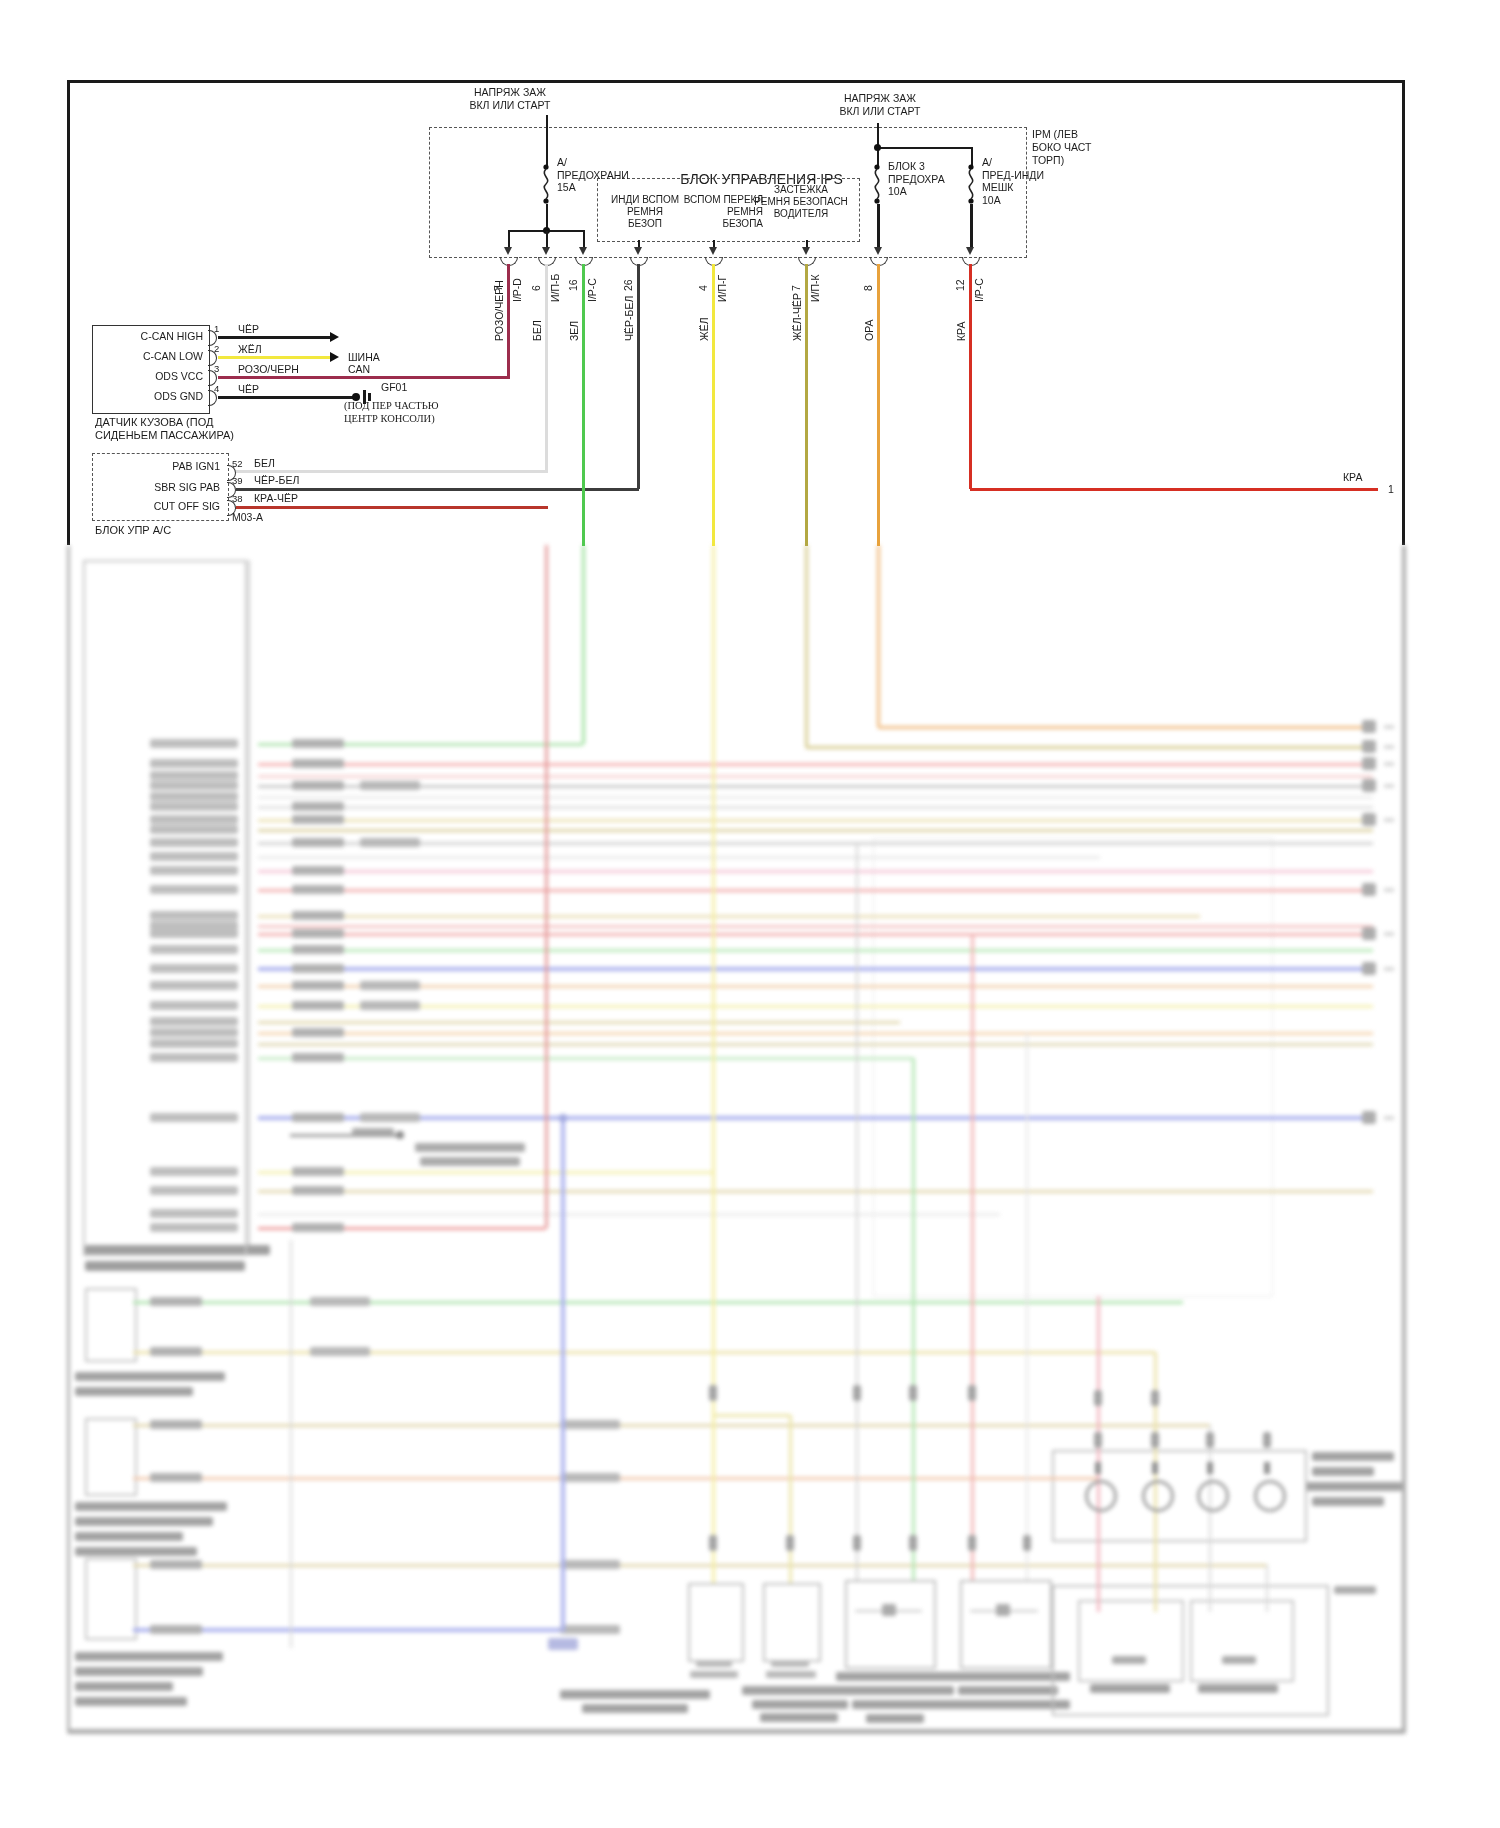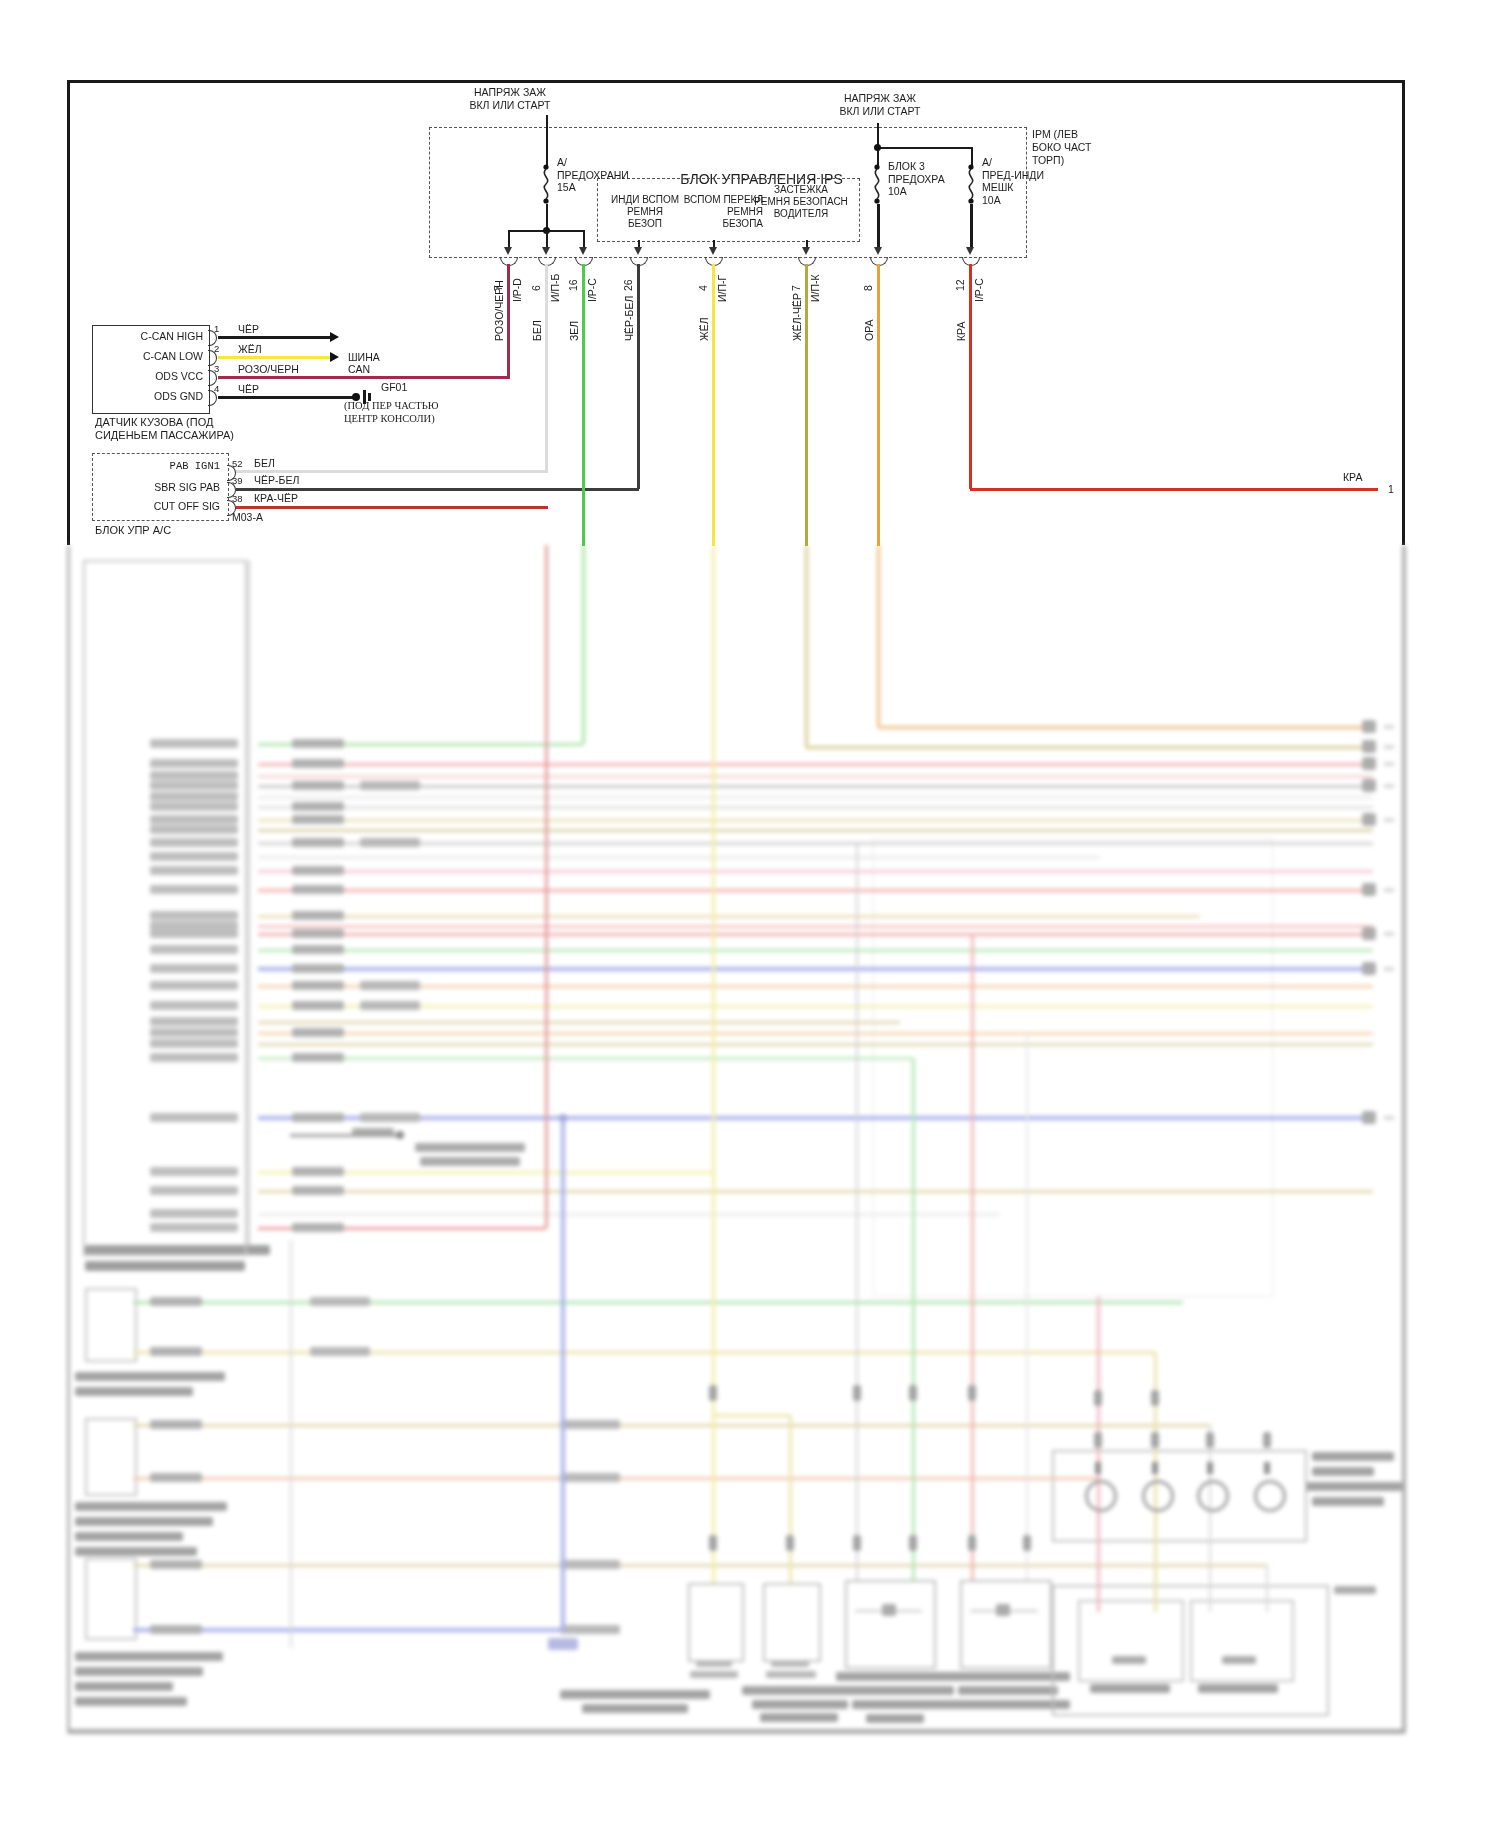--- a/index.html
+++ b/index.html
@@ -103,21 +103,21 @@
   <div class="dot" style="left:352px;top:393px;width:8px;height:8px;"></div>
   <div class="ln" style="left:363px;top:390px;width:2.5px;height:14px;"></div>
   <div class="ln" style="left:368px;top:393px;width:2.5px;height:8px;"></div>
   <div class="t" style="left:381px;top:381px;">GF01</div>
   <div class="t" style="left:344px;top:399px;font-family:Liberation Serif, serif;">(ПОД ПЕР ЧАСТЬЮ
 ЦЕНТР КОНСОЛИ)</div>
   <div class="t" style="left:95px;top:416px;font-size:11px;">ДАТЧИК КУЗОВА (ПОД
 СИДЕНЬЕМ ПАССАЖИРА)</div>
 
   <div class="dash" style="left:92px;top:453px;width:135px;height:66px;"></div>
-  <div class="t tr" style="left:100px;top:460px;width:120px;font-family:Liberation Mono, monospace;">PAB IGN1</div>
+  <div class="t tr" style="left:100px;top:460px;width:120px;">PAB IGN1</div>
   <div class="t tr" style="left:100px;top:481px;width:120px;">SBR SIG PAB</div>
   <div class="t tr" style="left:100px;top:500px;width:120px;">CUT OFF SIG</div>
   <div class="parc" style="left:227px;top:465px;"></div>
   <div class="parc" style="left:227px;top:482px;"></div>
   <div class="parc" style="left:227px;top:500px;"></div>
   <div class="t" style="left:232px;top:457px;font-size:9.5px;">52</div>
   <div class="t" style="left:232px;top:474px;font-size:9.5px;">39</div>
   <div class="t" style="left:232px;top:492px;font-size:9.5px;">38</div>
   <div class="t" style="left:254px;top:457px;">БЕЛ</div>
   <div class="t" style="left:254px;top:474px;">ЧЁР-БЕЛ</div>

